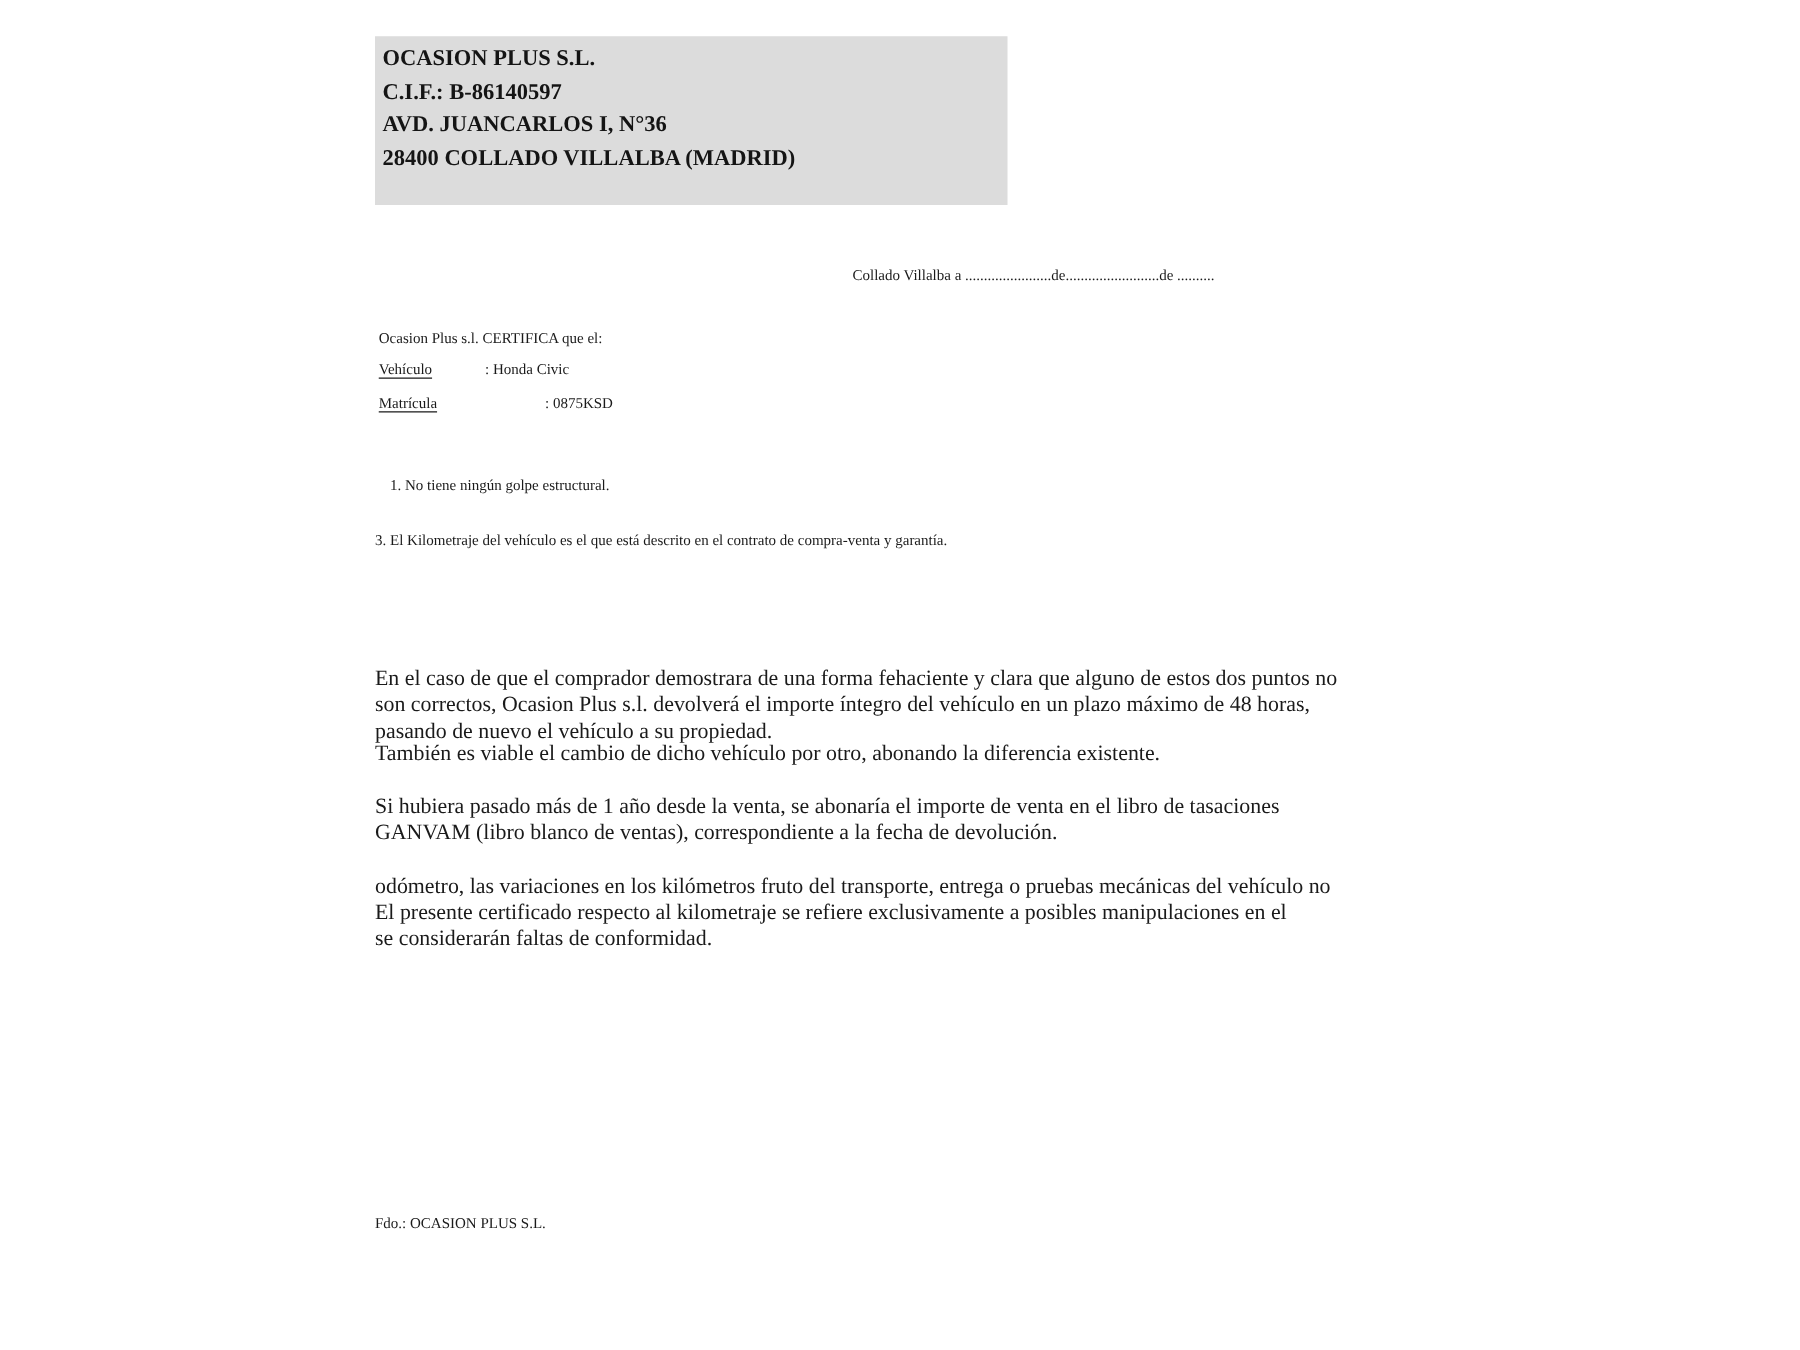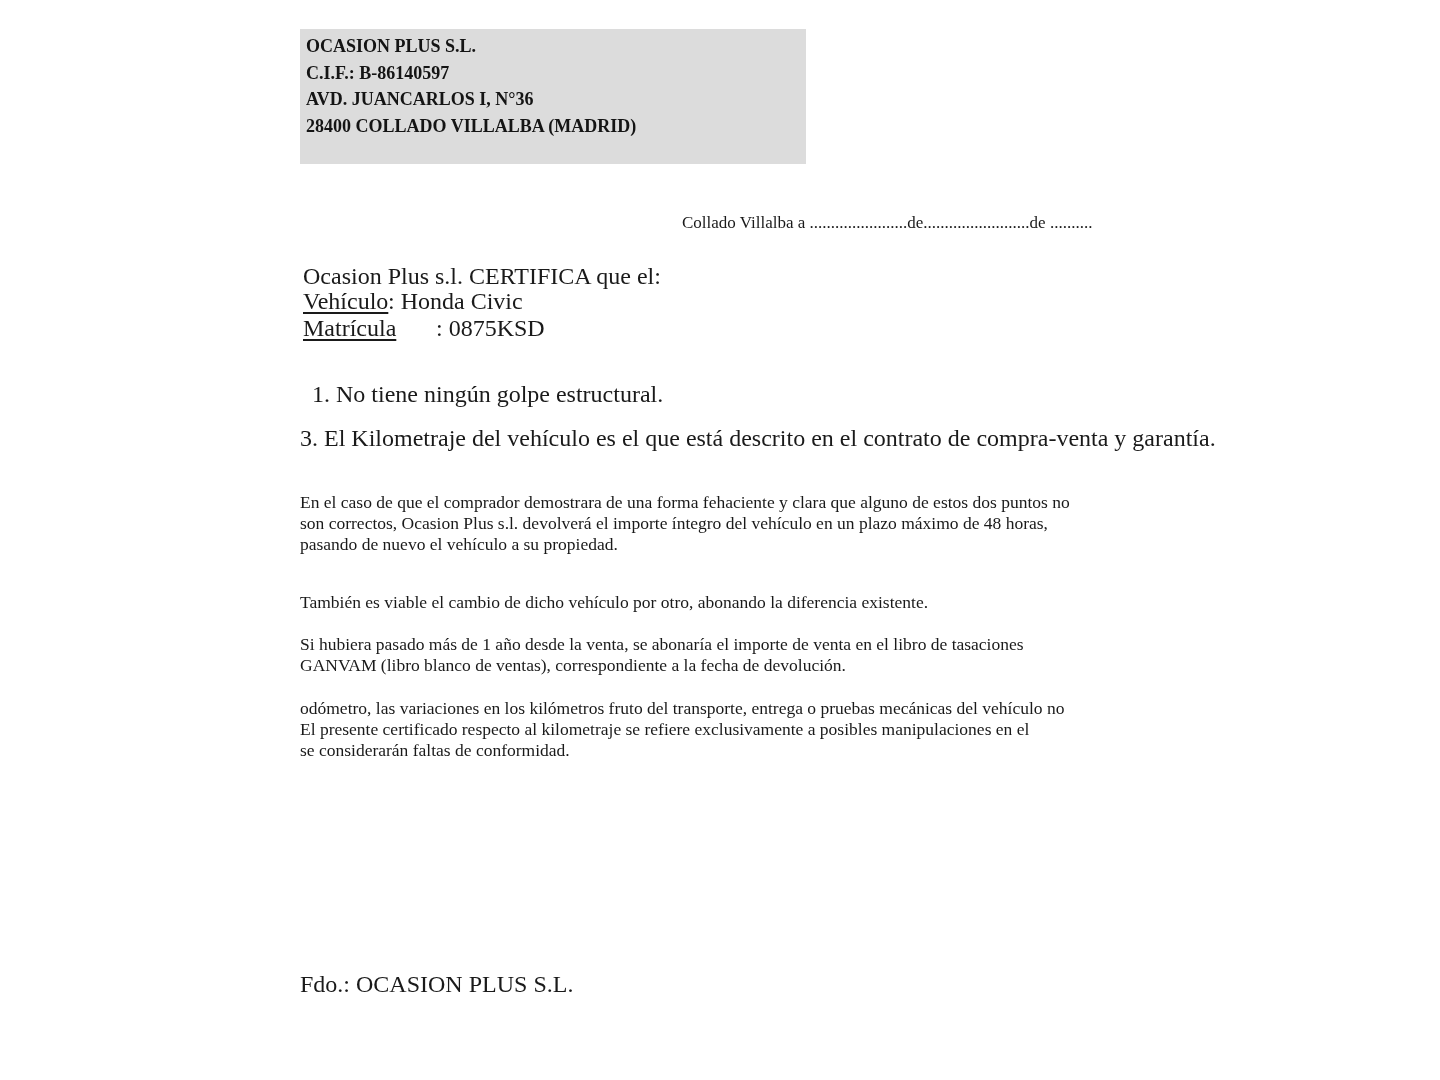--- a/index.html
+++ b/index.html
@@ -11,23 +11,23 @@
     .header-box {
       position: absolute; left: 300px; top: 29px; width: 506px; height: 135px;
       background: #dcdcdc;
       box-sizing: border-box; padding: 4px 0 0 6px;
     }
     .header-line {
       font-weight: bold; font-size: 18px; line-height: 26.5px; color: #141414;
       white-space: nowrap;
     }
     .date-line {
-      position: absolute; left: 682px; top: 213px; font-size: 17px; white-space: nowrap;
+      position: absolute; left: 682px; top: 213px; font-size: 12px; white-space: nowrap;
     }
-    .abs { position: absolute; white-space: nowrap; font-size: 24px; font-family: Liberation Serif, serif; }
+    .abs { position: absolute; white-space: nowrap; font-size: 12px; font-family: Liberation Serif, serif; }
     .u { text-decoration: underline; text-underline-offset: 3px; }
     .para {
       position: absolute; left: 300px; width: 850px; font-size: 17.5px; line-height: 21px;
     }
     .para .ln { display: block; white-space: nowrap; }
   </style>
 </head>
 <body>
 
 <div class="header-box">
@@ -41,21 +41,21 @@
 
 <div class="abs" style="left:303px; top:263px;">Ocasion Plus s.l. CERTIFICA que el:</div>
 <div class="abs u" style="left:303px; top:288px;">Vehículo</div>
 <div class="abs" style="left:388px; top:288px;">: Honda Civic</div>
 <div class="abs u" style="left:303px; top:315px;">Matrícula</div>
 <div class="abs" style="left:388px; top:315px;margin-left:48px;">: 0875KSD</div>
 
 <div class="abs" style="left:312px; top:381px;">1. No tiene ningún golpe estructural.</div>
 <div class="abs" style="left:300px; top:425px;">3. El Kilometraje del vehículo es el que está descrito en el contrato de compra-venta y garantía.</div>
 
-<div class="para" style="top:492px;">
+<div class="para" style="top:532px;">
   <span class="ln">En el caso de que el comprador demostrara de una forma fehaciente y clara que alguno de estos dos puntos no</span>
   <span class="ln">son correctos, Ocasion Plus s.l. devolverá el importe íntegro del vehículo en un plazo máximo de 48 horas,</span>
   <span class="ln">pasando de nuevo el vehículo a su propiedad.</span>
 </div>
 
 <div class="para" style="top:592px;">
   <span class="ln">También es viable el cambio de dicho vehículo por otro, abonando la diferencia existente.</span>
 </div>
 
 <div class="para" style="top:634px;">

